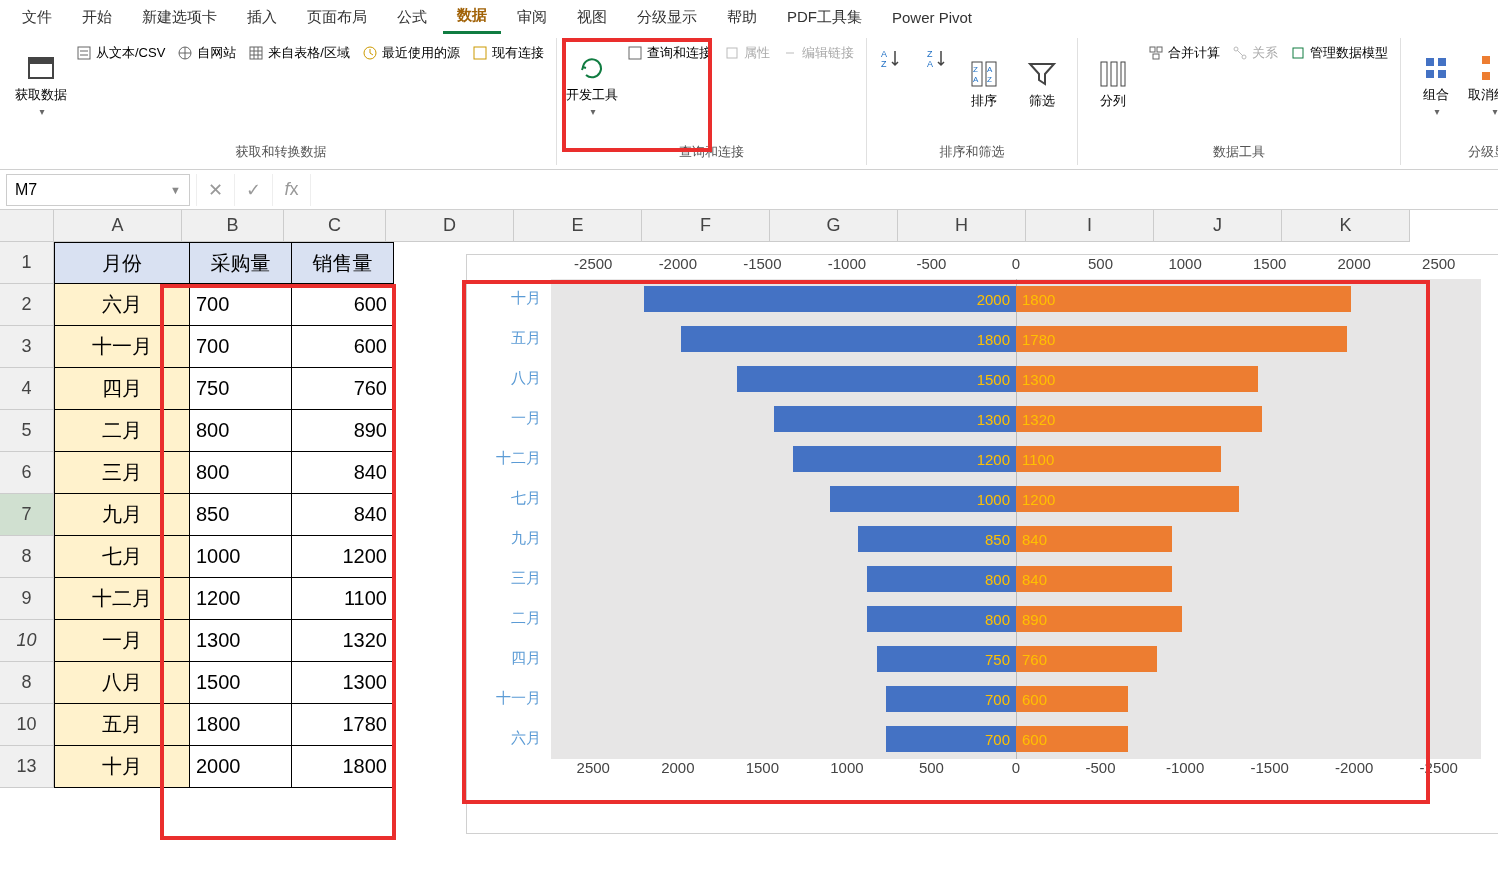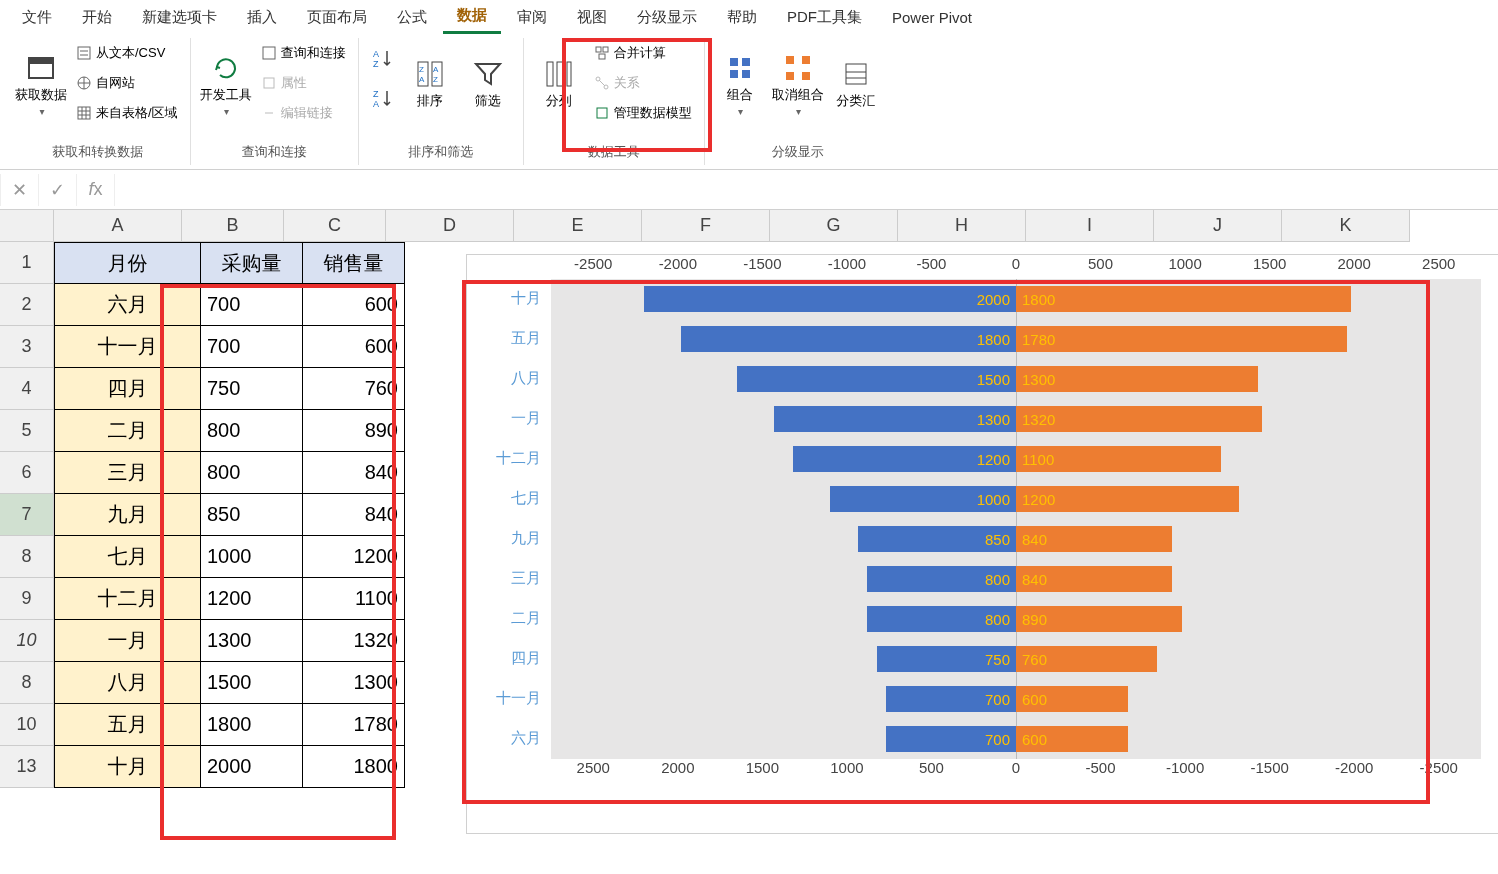--- a/index.html
+++ b/index.html
@@ -10,21 +10,21 @@
 .menu-tab { padding: 6px 14px; font-size: 15px; cursor: pointer; color: #333; }
 .menu-tab.active { border-bottom: 3px solid #107C41; color: #a16207; font-weight: 600; }
 
 
 .ribbon { display: flex; height: 136px; border-bottom: 1px solid #d0d0d0; padding: 4px 6px; }
 .ribbon-group { display: flex; flex-direction: column; align-items: center; padding: 0 8px; border-right: 1px solid #e0e0e0; }
 .ribbon-group-body { display: flex; flex: 1; align-items: flex-start; gap: 4px; padding-top: 2px; }
 .ribbon-group-label { font-size: 13px; color: #555; padding-bottom: 4px; }
 .rb-big { display: flex; flex-direction: column; align-items: center; justify-content: center; width: 54px; height: 88px; cursor: pointer; font-size: 13px; text-align: center; gap: 2px; }
 .rb-big .icon { width: 32px; height: 32px; }
-.rb-col { display: flex; flex-direction: column; gap: 4px; }
+.rb-col { display: flex; flex-direction: row; gap: 4px; }
 .rb-item { display: flex; align-items: center; height: 26px; padding: 0 4px; cursor: pointer; font-size: 13px; gap: 4px; white-space: nowrap; }
 .rb-item.disabled { color: #aaa; }
 .rb-item .icon { width: 16px; height: 16px; }
 .dropdown-arrow::after { content: "▾"; font-size: 10px; margin-left: 2px; color: #666; }
 
 
 .formula-bar { display: flex; align-items: center; height: 40px; border-bottom: 1px solid #d0d0d0; }
 .name-box { width: 184px; height: 32px; border: 1px solid #ccc; margin: 0 6px; padding: 4px 8px; display: flex; align-items: center; justify-content: space-between; font-size: 16px; }
 .name-box .arrow { font-size: 11px; color: #888; }
 .fb-btn { width: 38px; height: 32px; display: flex; align-items: center; justify-content: center; color: #999; font-size: 18px; border-left: 1px solid #eee; cursor: pointer; }
@@ -36,21 +36,21 @@
 .row-h { width: 54px; display: flex; align-items: center; justify-content: center; background: #f0f0f0; border-right: 1px solid #ccc; border-bottom: 1px solid #ccc; font-size: 18px; color: #444; }
 .row-h.sel { background: #d0e0d0; }
 
 .cells { position: relative; }
 .crow { display: flex; }
 .cell { border-right: 1px solid #000; border-bottom: 1px solid #000; padding: 2px 6px; display: flex; align-items: center; font-size: 20px; height: 42px; }
 .cell.header { background: #D9E1F2; font-weight: 500; justify-content: center; border-top: 1px solid #000; }
 .cell.month { background: #FFF2CC; justify-content: center; }
 .cell.num-left { justify-content: flex-start; }
 .cell.num-right { justify-content: flex-end; }
-.col-A { width: 147px; border-left: 1px solid #000; }
+.col-A { width: 136px; border-left: 1px solid #000; }
 .col-B { width: 102px; }
 .col-C { width: 102px; }
 
 .red-box { position: absolute; border: 4px solid #EA2E2D; pointer-events: none; }
 .red-box.sort { top: 38px; left: 562px; width: 150px; height: 114px; }
 .red-box.data { top: 284px; left: 160px; width: 236px; height: 556px; }
 .red-box.chart { top: 280px; left: 462px; width: 968px; height: 524px; }
 
 
 .chart-wrap { position: absolute; left: 412px; top: 12px; width: 1044px; height: 580px; background: #fff; border: 1px solid #d0d0d0; }
@@ -112,20 +112,35 @@
             <span>自网站</span>
           </div>
         <div class="rb-item">
             <span class="icon"><svg viewBox="0 0 16 16">
                 <rect x="2" y="2" width="12" height="12" fill="none" stroke="#666"></rect>
                 <path d="M2 6h12M2 10h12M6 2v12M10 2v12" stroke="#666"></path>
               </svg></span>
             <span>来自表格/区域</span>
           </div>
       </div>
+      <div class="rb-col">
+        <div class="rb-item">
+            <span class="icon"><svg viewBox="0 0 16 16">
+                <circle cx="8" cy="8" r="6" fill="none" stroke="#c90"></circle>
+                <path d="M8 4v4l3 2" stroke="#c90" fill="none"></path>
+              </svg></span>
+            <span>最近使用的源</span>
+          </div>
+        <div class="rb-item">
+            <span class="icon"><svg viewBox="0 0 16 16">
+                <rect x="2" y="2" width="12" height="12" fill="none" stroke="#c90"></rect>
+              </svg></span>
+            <span>现有连接</span>
+          </div>
+      </div>
     </div>
     <div class="ribbon-group-label">获取和转换数据</div>
   </div>
 
   <div class="ribbon-group">
     <div class="ribbon-group-body">
       <div class="rb-big dropdown-arrow">
         <span class="icon"><svg viewBox="0 0 32 32">
               <path d="M7 16a9 9 0 1 1 3 7" fill="none" stroke="#107C41" stroke-width="2"></path>
               <path d="M6 18l1-3 3 1" fill="none" stroke="#107C41" stroke-width="2"></path>
@@ -259,20 +274,24 @@
               <path d="M6 14h20M6 20h20" stroke="#444"></path>
             </svg></span>
         <span>分类汇</span>
       </div>
     </div>
     <div class="ribbon-group-label">分级显示</div>
   </div>
 </div>
 
 <div class="formula-bar">
+  <div class="name-box">
+    <span>M7</span>
+      <span class="arrow">▼</span>
+  </div>
   <div class="fb-btn">✕</div>
   <div class="fb-btn">✓</div>
   <div class="fb-btn"><i>f</i>x</div>
   <input class="formula-input" value="" style="">
 </div>
 
 <div style="position:relative;">
   <div style="display:flex;">
     <div class="corner"></div>
     <div class="col-headers" id="col-headers">

